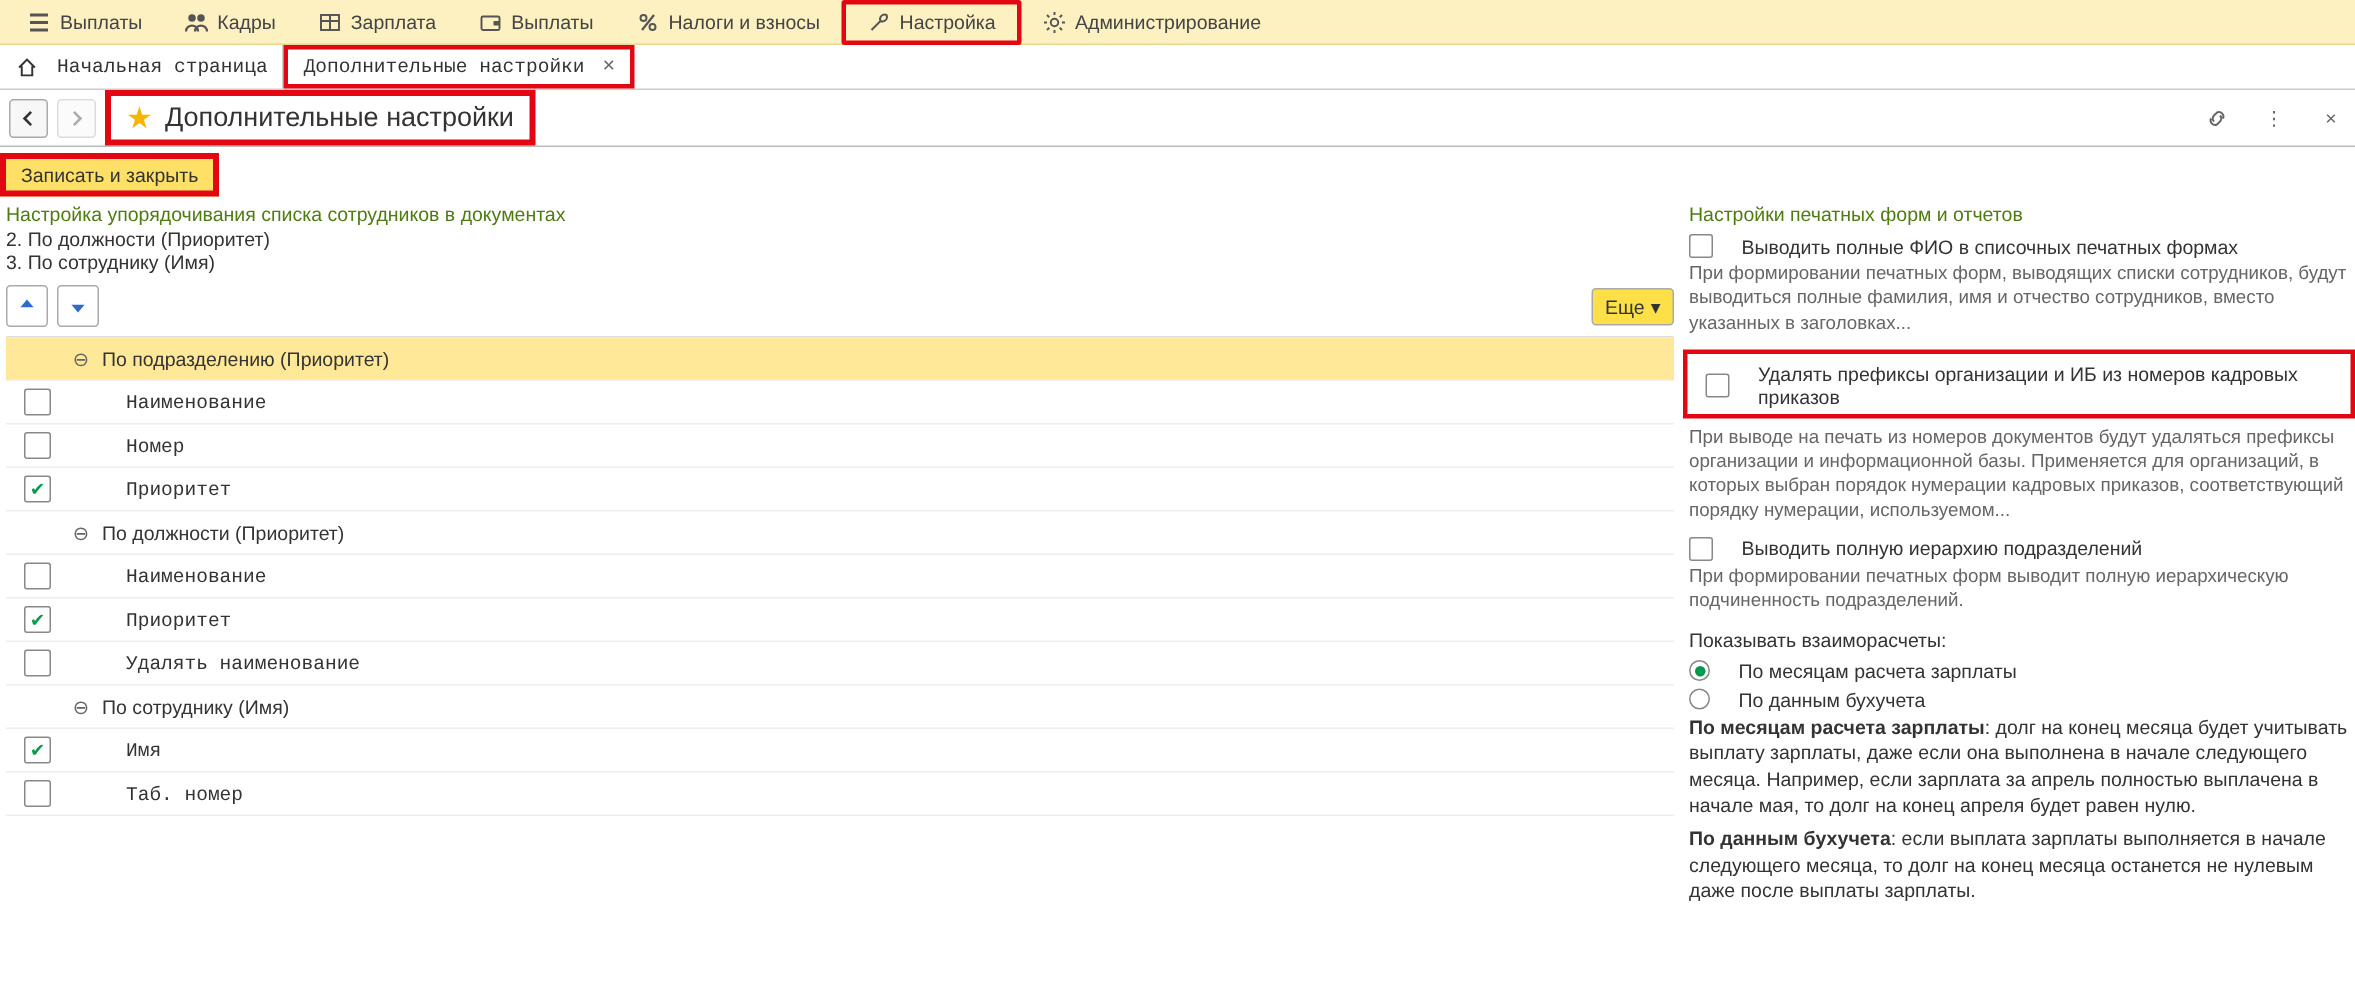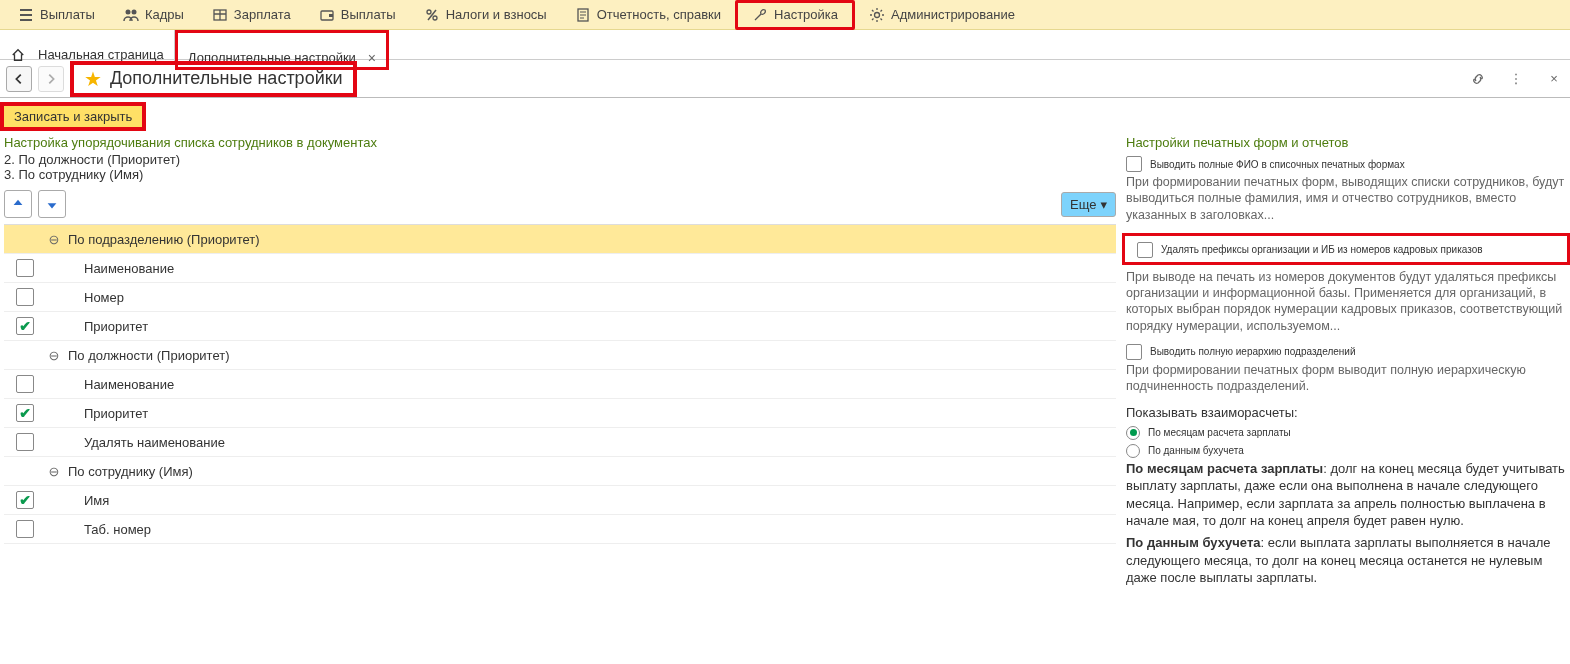--- a/index.html
+++ b/index.html
@@ -7,21 +7,21 @@
 
   
   .menubar { background: #fdf0c1; height: 30px; display: flex; align-items: center; padding: 0 4px; border-bottom: 1px solid #e6d88f; }
   .menu-item { display: flex; align-items: center; padding: 0 14px; height: 30px; cursor: pointer; font-size: 13px; color: #444; }
   .menu-icon { width: 16px; height: 16px; margin-right: 6px; display: inline-flex; align-items: center; justify-content: center; }
   .hl-red { border: 3px solid #e30613; }
   .menu-item.hl-red { border-radius: 2px; align-items: center; }
 
   
   .tabbar { height: 30px; background: #fff; border-bottom: 1px solid #ccc; display: flex; align-items: stretch; }
-  .tab { display: flex; align-items: flex-start; padding: 17px 10px; border-right: 1px solid #ccc; cursor: pointer; font-size: 13px; gap: 6px; }
+  .tab { display: flex; align-items: center; padding: 0 10px; border-right: 1px solid #ccc; cursor: pointer; font-size: 13px; gap: 6px; font-family: Liberation Mono, monospace; }
   .tab .close { margin-left: 6px; font-size: 14px; color: #666; cursor: pointer; }
 
   
   .header-row { height: 38px; display: flex; align-items: center; border-bottom: 1px solid #bbb; padding: 0 6px; gap: 6px; }
   .nav-btn { width: 26px; height: 26px; border: 1px solid #aaa; border-radius: 3px; background: #f7f7f7; display: flex; align-items: center; justify-content: center; cursor: pointer; }
   .title-box { display: flex; align-items: center; gap: 8px; padding: 2px 10px; font-size: 18px; border: 4px solid #e30613; }
   .title-box .star { color: #f7b500; font-size: 20px; }
   .header-spacer { flex: 1; }
   .header-icon { width: 20px; height: 20px; display: flex; align-items: center; justify-content: center; cursor: pointer; color: #666; margin-left: 12px; }
 
@@ -33,44 +33,44 @@
   .main { display: flex; gap: 10px; padding: 4px 4px 0 4px; align-items: flex-start; }
   .left { flex: 1 1 auto; min-width: 0; }
   .right { width: 440px; flex: 0 0 440px; }
 
   .section-title-green { color: #4d7c0f; font-size: 13px; margin-bottom: 2px; }
   .order-list { font-size: 13px; margin-bottom: 8px; }
 
   
   .sort-row { display: flex; align-items: center; gap: 6px; margin-bottom: 6px; }
   .sort-btn { width: 28px; height: 28px; border: 1px solid #aaa; border-radius: 3px; background: #fff; display: flex; align-items: center; justify-content: center; cursor: pointer; }
-  .more-btn { margin-left: auto; border: 1px solid #aaa; border-radius: 3px; padding: 4px 8px; display: flex; align-items: center; gap: 4px; cursor: pointer; background: #7dd3fc; font-size: 13px; }
+  .more-btn { margin-left: auto; border: 1px solid #aaa; border-radius: 3px; padding: 4px 8px; display: flex; align-items: center; gap: 4px; cursor: pointer; background: #fde047; font-size: 13px; }
 
   
   .tree { border-top: 1px solid #ddd; }
   .tree-row { display: flex; align-items: center; height: 29px; border-bottom: 1px solid #eee; padding-left: 12px; gap: 8px; font-size: 13px; }
   .tree-row.hl { background: #ffe999; }
   .tree-row.group { padding-left: 44px; }
-  .tree-row.leaf { padding-left: 80px; }
+  .tree-row.leaf { padding-left: 80px; font-family: Liberation Mono, monospace; }
   .chk { width: 18px; height: 18px; border: 1px solid #888; border-radius: 2px; display: inline-flex; align-items: center; justify-content: center; flex-shrink: 0; cursor: pointer; background: #fff; position: absolute; left: 12px; }
   .tree-row { position: relative; }
   .chk.checked::after { content: "✔"; color: #0a9a4e; font-size: 14px; font-weight: bold; }
   .toggle { width: 12px; height: 12px; display: inline-flex; align-items: center; justify-content: center; cursor: pointer; color: #666; flex-shrink: 0; }
 
   
   .right .section-title-green { margin-bottom: 6px; }
   .opt-row { display: flex; align-items: center; gap: 8px; margin: 4px 0 2px 0; }
   .chk-right { width: 16px; height: 16px; border: 1px solid #888; border-radius: 2px; cursor: pointer; background: #fff; flex-shrink: 0; }
   .desc { color: #666; font-size: 12.5px; line-height: 1.3; margin-bottom: 10px; }
   .hl-red-box { border: 3px solid #e30613; padding: 2px 12px; margin: 4px -4px 4px -4px; }
   .radio { width: 14px; height: 14px; border: 1px solid #888; border-radius: 50%; display: inline-flex; align-items: center; justify-content: center; cursor: pointer; background: #fff; flex-shrink: 0; }
   .radio.on::after { content: ""; width: 7px; height: 7px; background: #009a4e; border-radius: 50%; }
   .label-bold { font-weight: bold; }
   .right p { font-size: 13px; line-height: 1.35; margin-bottom: 4px; }
-  .right .opt-label { font-size: 10px; }
+  .right .opt-label { font-size: 13px; margin-left: 11px; }
 </style>
 </head>
 <body>
 
 <div class="menubar">
   <div class="menu-item">
     <span class="menu-icon">
       <svg width="16" height="16" viewBox="0 0 16 16">
           <path d="M2 3h12M2 8h12M2 13h12" stroke="#555" stroke-width="2"></path>
         </svg>
@@ -107,29 +107,20 @@
   </div>
   <div class="menu-item">
     <span class="menu-icon">
       <svg width="16" height="16" viewBox="0 0 16 16">
           <circle cx="5" cy="5" r="2" fill="none" stroke="#555" stroke-width="1.3"></circle>
           <circle cx="11" cy="11" r="2" fill="none" stroke="#555" stroke-width="1.3"></circle>
           <path d="M12 3L4 13" stroke="#555" stroke-width="1.5"></path>
         </svg>
     </span>
     <span>Налоги и взносы</span>
-  </div>
-  <div class="menu-item">
-    <span class="menu-icon">
-      <svg width="16" height="16" viewBox="0 0 16 16">
-          <rect x="3" y="2" width="10" height="12" fill="none" stroke="#555" stroke-width="1.3"></rect>
-          <path d="M5 5h6M5 8h6M5 11h4" stroke="#555" stroke-width="1.2"></path>
-        </svg>
-    </span>
-    <span>Отчетность, справки</span>
   </div>
   <div class="menu-item hl-red">
     <span class="menu-icon">
       <svg width="16" height="16" viewBox="0 0 16 16">
           <path d="M13 3a3 3 0 0 1-4 4L3 13l0 0 6-6a3 3 0 0 1 4-4z" fill="none" stroke="#555" stroke-width="1.3"></path>
         </svg>
     </span>
     <span>Настройка</span>
   </div>
   <div class="menu-item">

